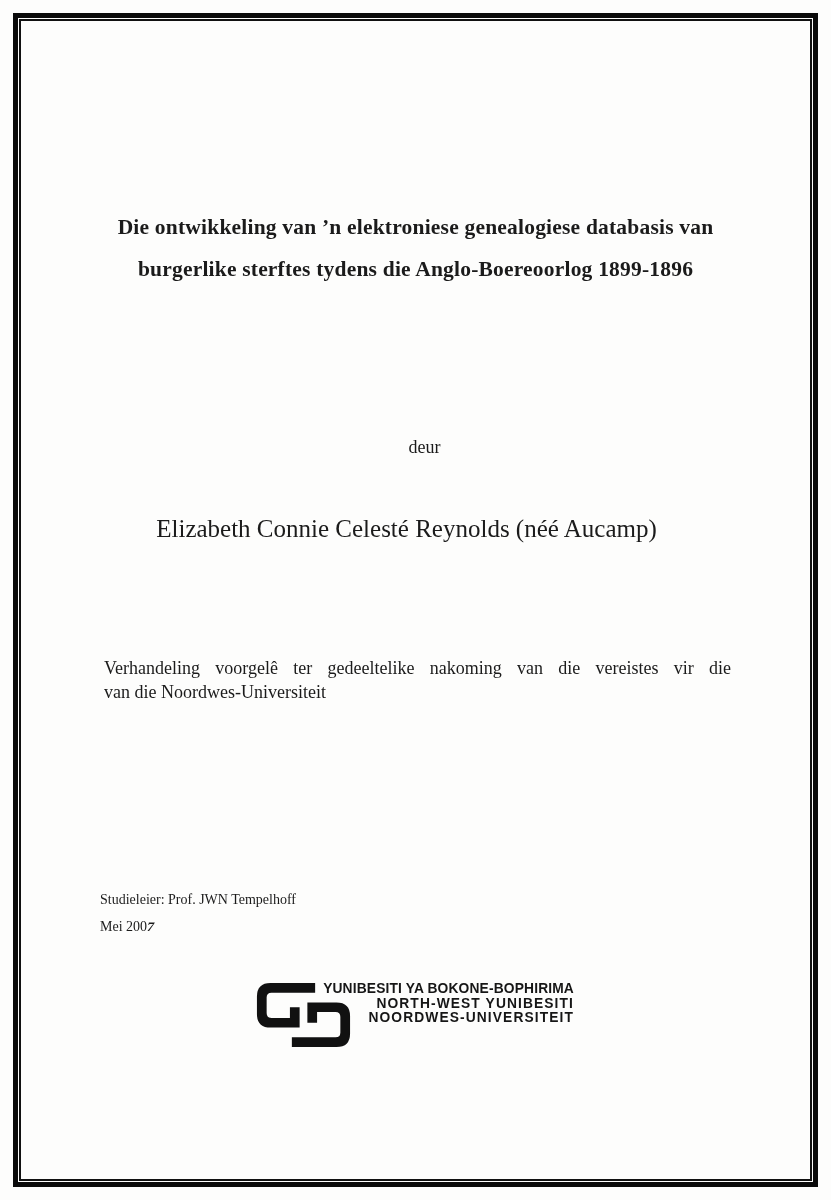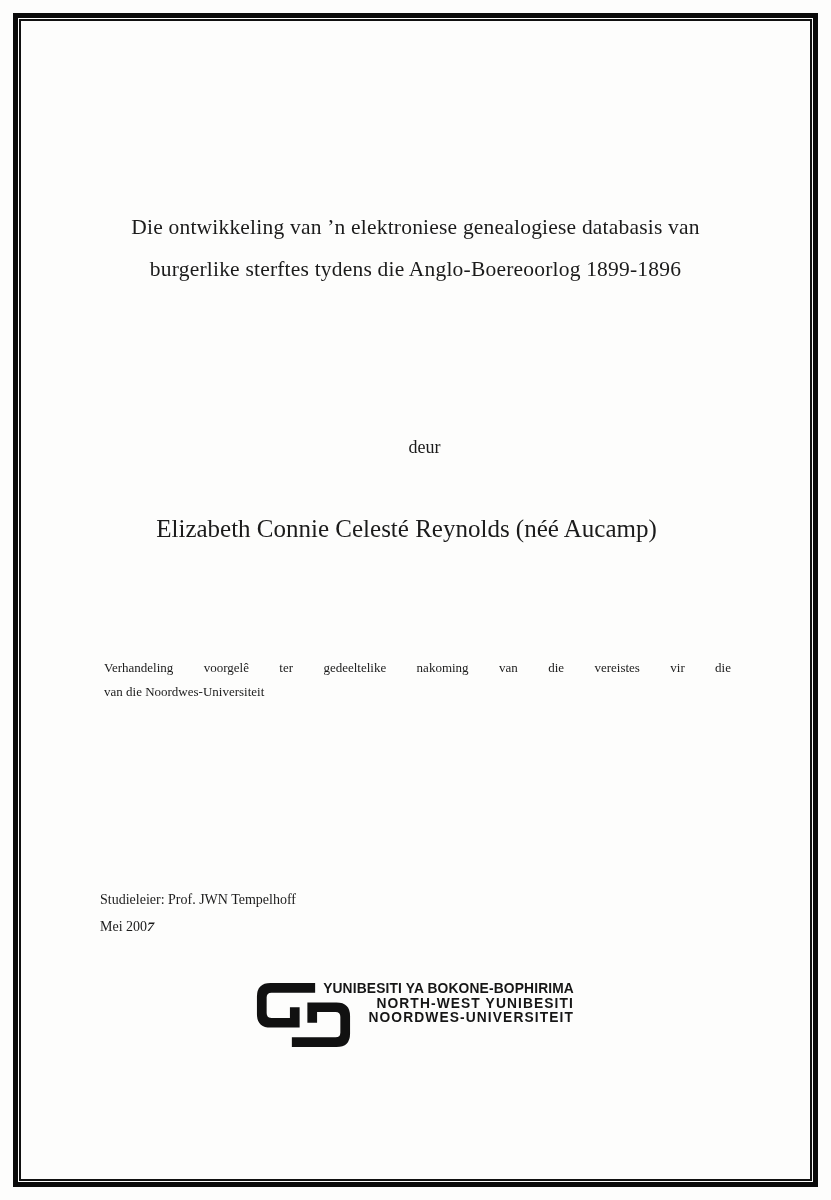--- a/index.html
+++ b/index.html
@@ -20,34 +20,35 @@
     position: absolute; inset: 1px;
     border: 2px solid #111;
   }
   .abs { position: absolute; }
 
   .title-block {
     top: 206px; left: 50px; right: 50px;
     text-align: center;
     font-size: 21.5px; line-height: 42px;
     letter-spacing: 0.2px;
+    font-weight: bold;
   }
   .byline {
     top: 436px; left: 0; right: 14px;
     text-align: center;
     font-size: 18px; line-height: 22px; padding-left: 32px;
   }
   .author {
     top: 517px; left: 0; right: 18px;
     text-align: center;
     font-size: 25px; line-height: 24px;
   }
   .statement {
     top: 656px; left: 104px; width: 627px;
-    font-size: 13px; line-height: 24px;
+    font-size: 18px; line-height: 24px;
   }
   .statement .justified {
     text-align: justify;
     text-align-last: justify;
   }
   .statement .italic { font-style: italic; }
   .supervisor {
     top: 886px; left: 100px;
     font-size: 14px; line-height: 27px;
   }

